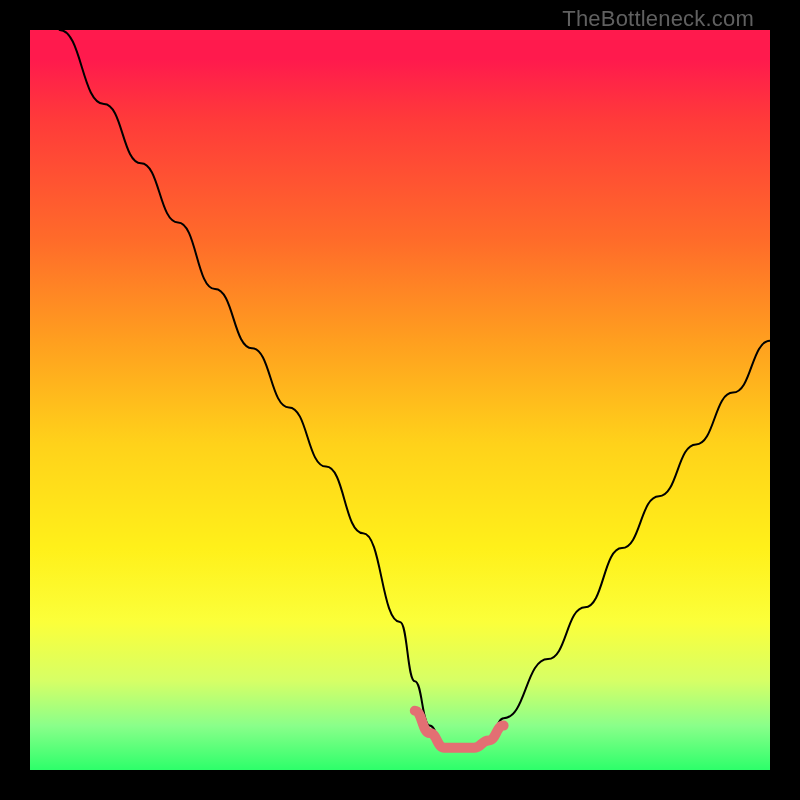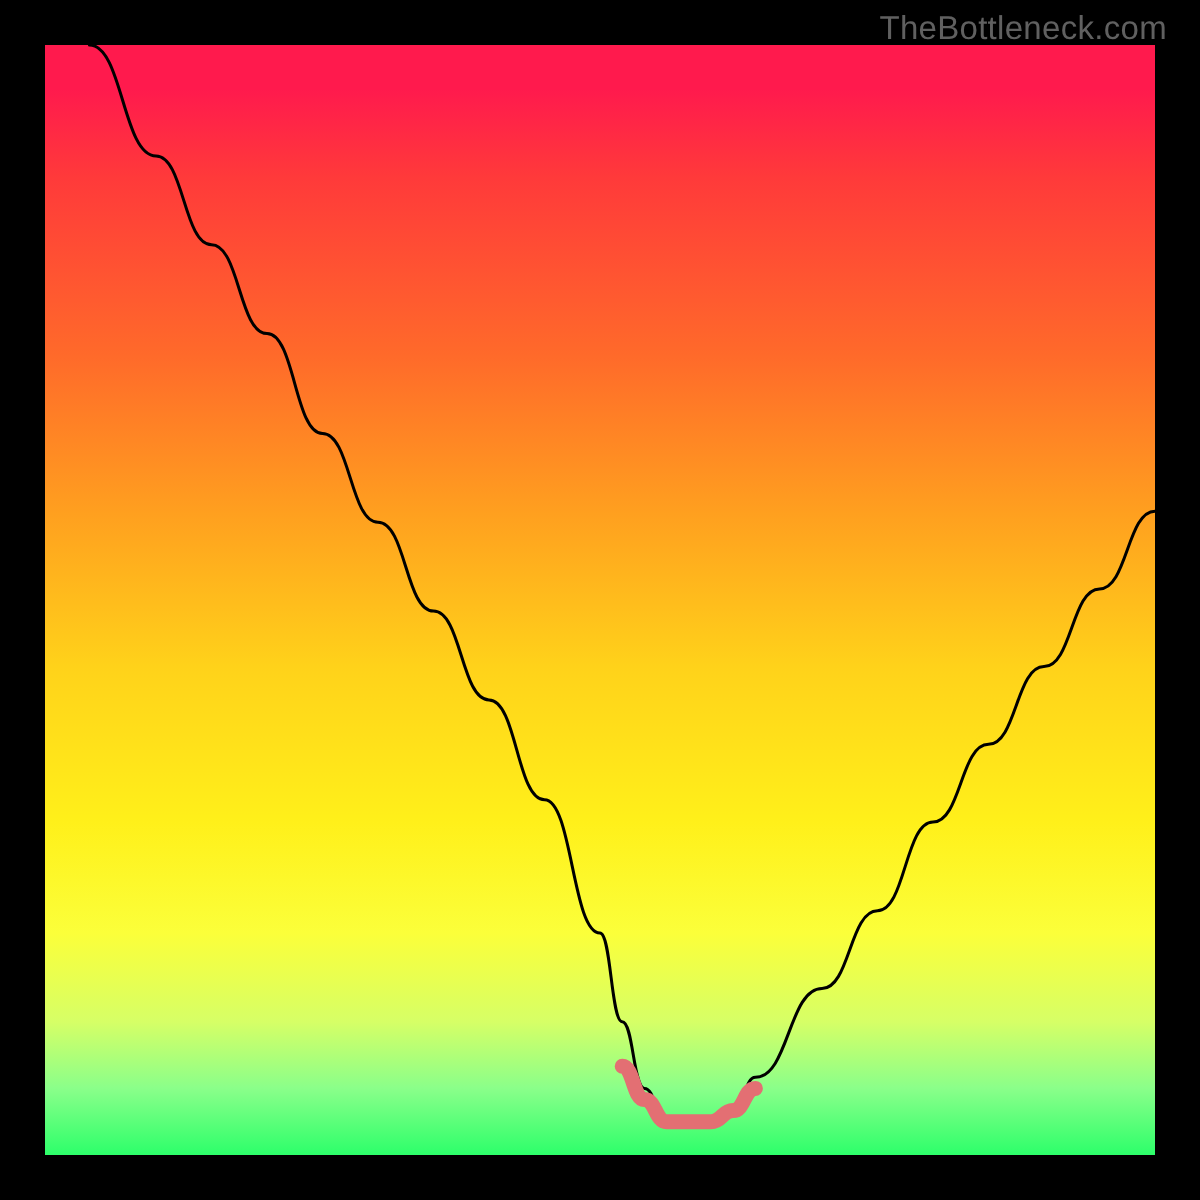--- a/index.html
+++ b/index.html
@@ -26,21 +26,21 @@
       #fff01a 70%,
       #fbff3a 80%,
       #d6ff66 88%,
       #8aff8a 94%,
       #2dff6a 100%
     );
   }
   .watermark {
     position: absolute;
     top: 6px;
-    right: 22px;
+    right: 46px;
     font-family: Arial, Helvetica, sans-serif;
     font-size: 22px;
     color: #606060;
     font-weight: 500;
     letter-spacing: 0.2px;
   }
   svg.curves {
     position: absolute;
     left: 0; top: 0;
     width: 740px;

